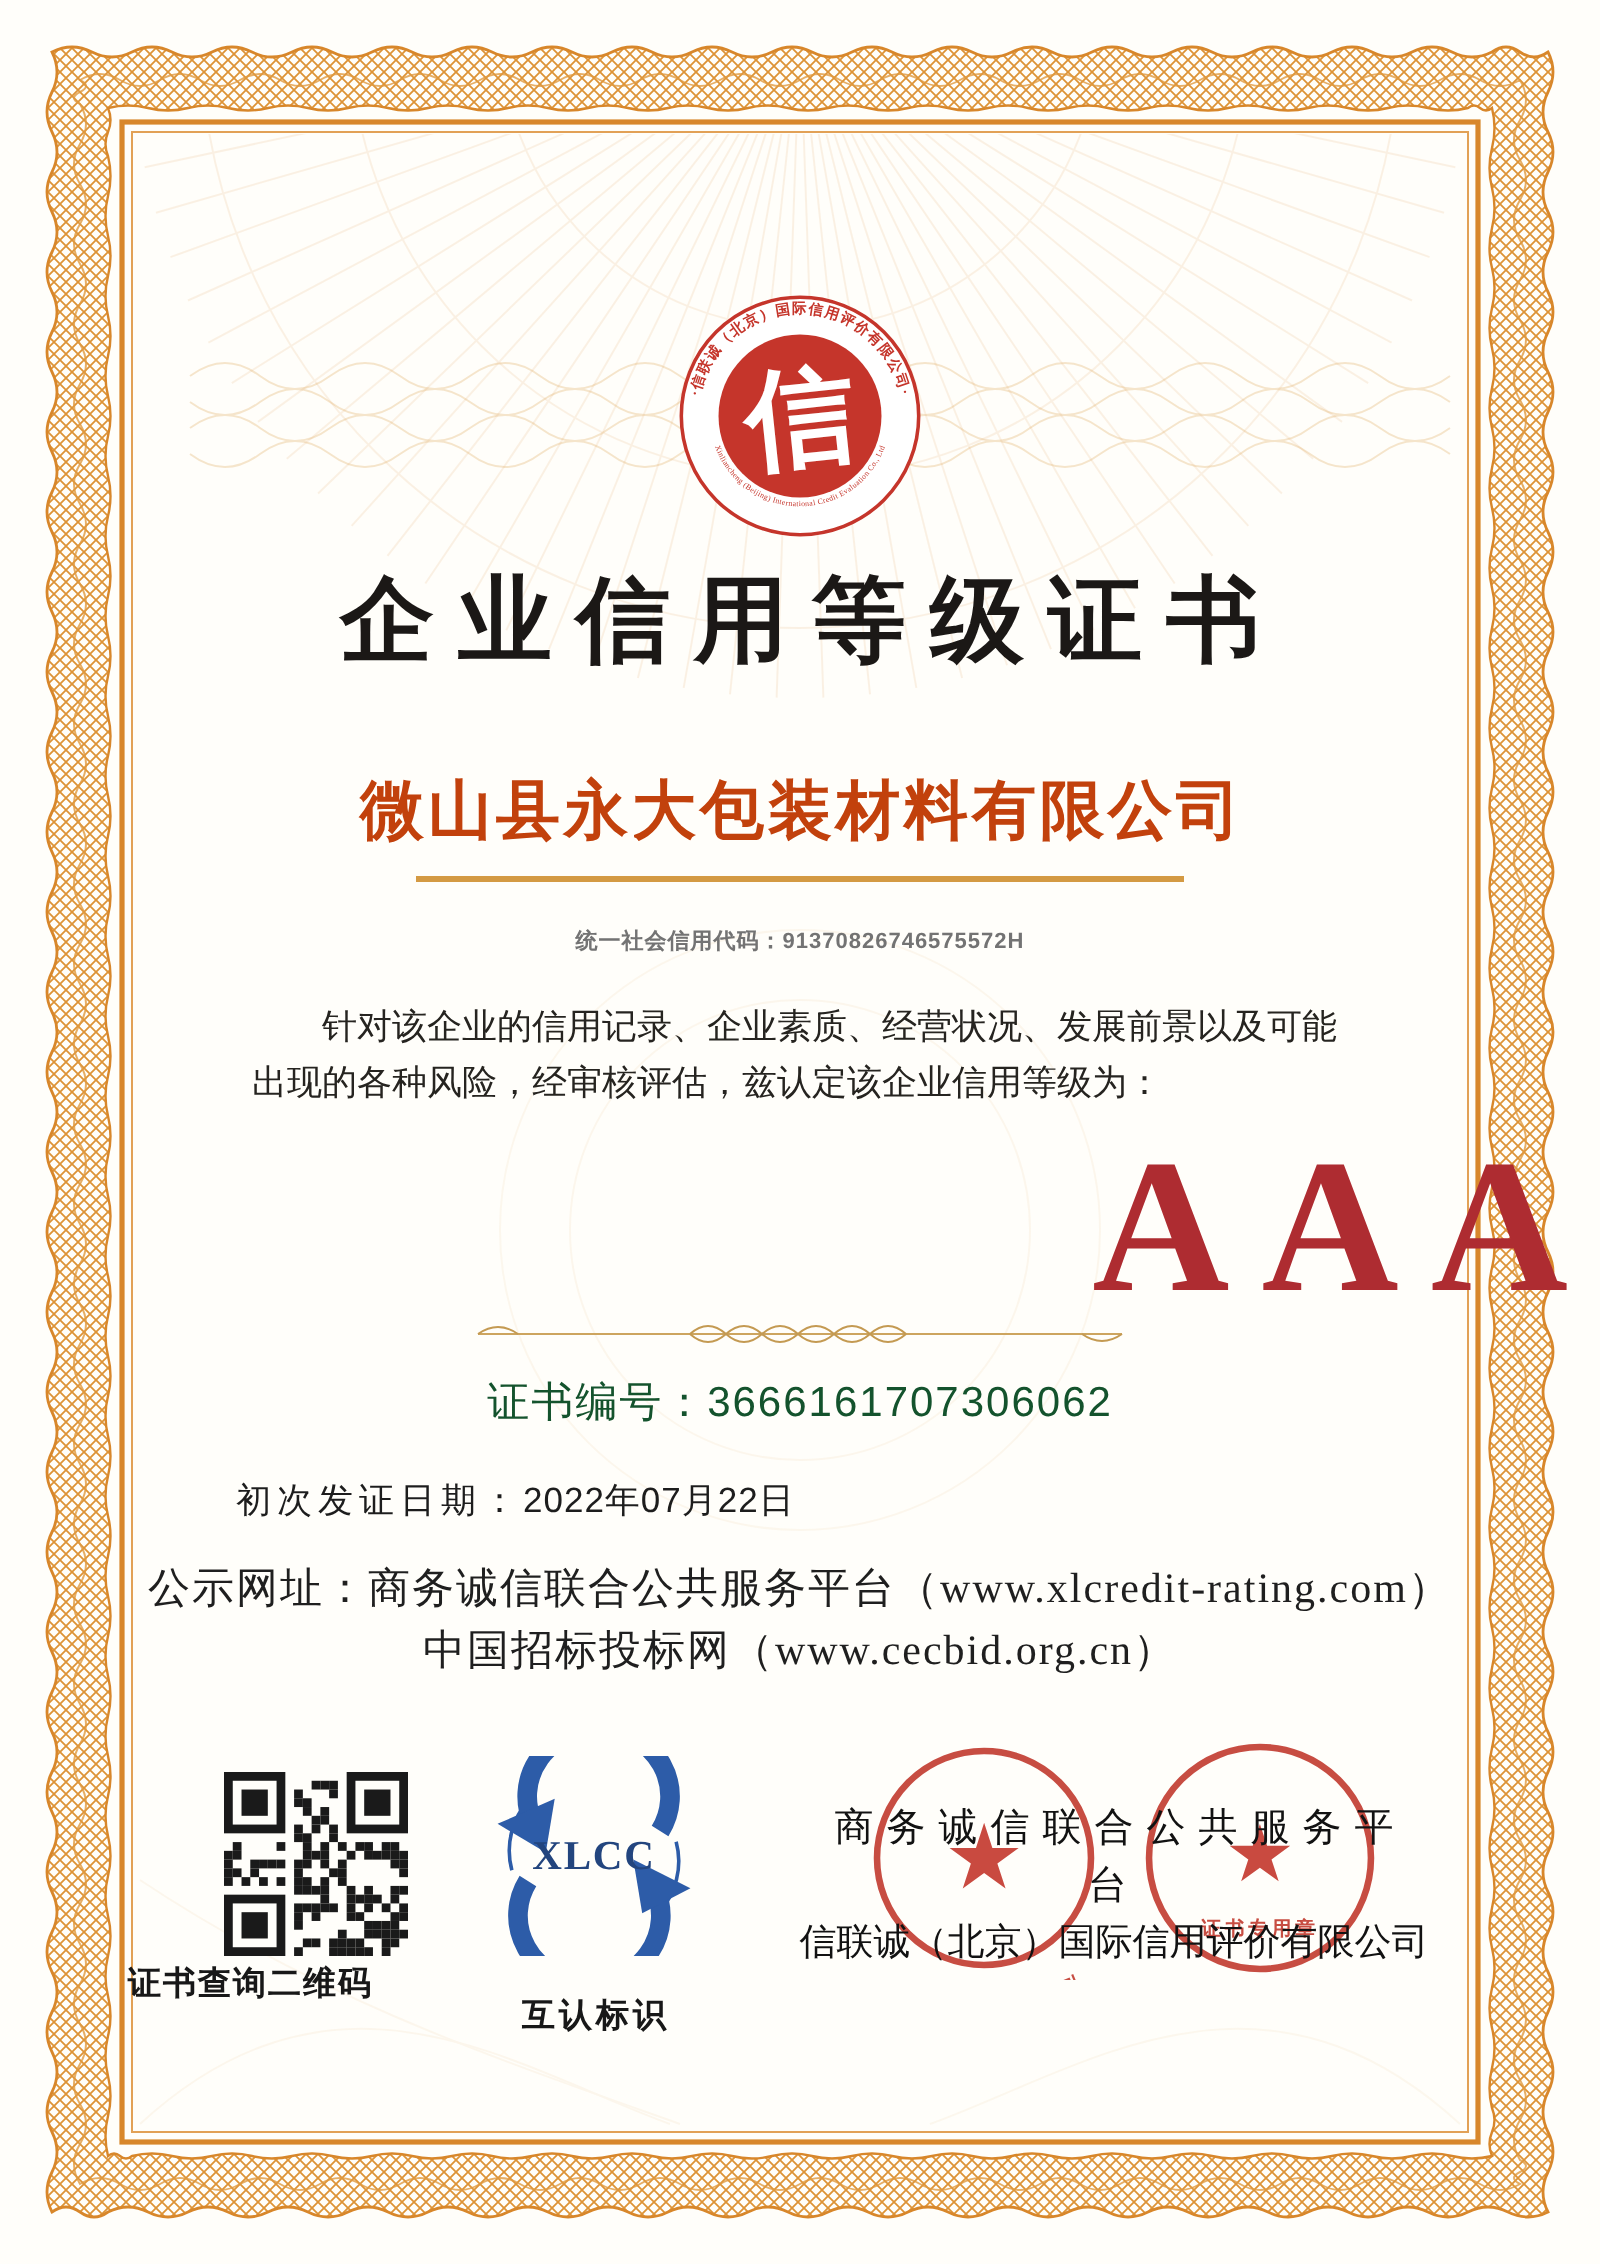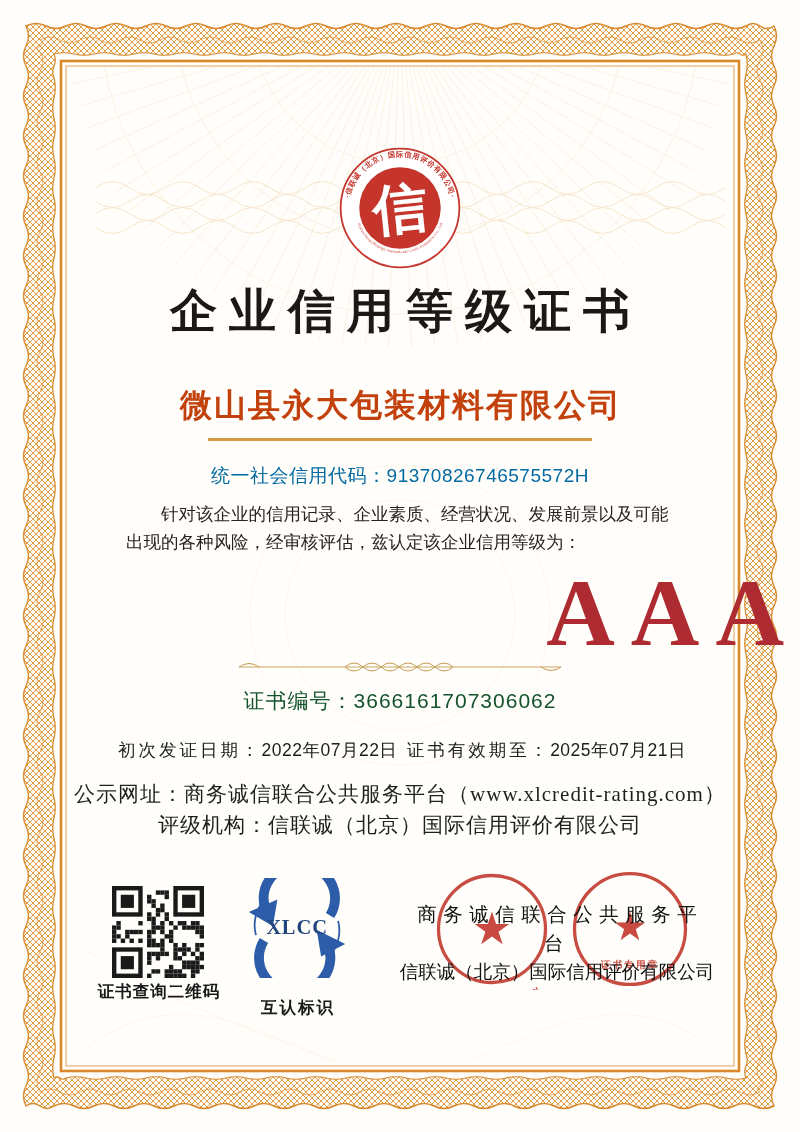--- a/index.html
+++ b/index.html
@@ -6,35 +6,35 @@
   .page{position:relative;width:800px;height:1132px;background:#fffefa;overflow:hidden;
         font-family:"Liberation Serif","DejaVu Serif",serif;}
   #deco{position:absolute;left:0;top:0;}
   .abs{position:absolute;}
   .ctr{left:0;right:0;text-align:center;}
   .logo-svg{position:absolute;left:338px;top:146px;}
   .title{top:282px;font-size:47px;line-height:58px;font-weight:700;letter-spacing:12px;text-indent:12px;color:#1b1816;}
   .company{top:385px;font-size:32px;line-height:40px;font-weight:700;letter-spacing:2px;text-indent:2px;color:#c2410c;
            font-family:"Liberation Sans","DejaVu Sans",sans-serif;}
   .underline{top:438px;left:208px;width:384px;height:3px;background:#D49A43;}
-  .code{top:463px;font-size:19px;color:#0369a1;letter-spacing:.5px;
-        font-family:"Liberation Sans","DejaVu Sans",sans-serif;}
+  .code{top:463px;font-size:11px;color:#737373;letter-spacing:.5px;
+        font-family:"Liberation Sans","DejaVu Sans",sans-serif;font-weight:bold;}
   .para{top:502px;left:126px;width:548px;font-size:17.5px;line-height:27.5px;color:#262420;
         text-indent:2em;text-align:left;font-family:Liberation Mono, monospace;}
   .rating{top:566px;font-size:95px;line-height:95px;font-weight:700;letter-spacing:16px;text-indent:16px;color:#AE2C31;text-align:right;}
   .flourish{top:658px;left:233px;}
   .certno{top:687px;font-size:21px;letter-spacing:1px;color:#14532d;
           font-family:"Liberation Sans","DejaVu Sans",sans-serif;}
   .dates{top:738px;left:118px;right:114px;display:flex;justify-content:space-between;
          font-size:17.5px;color:#1d1d1d;align-items:center;}
   .dates .lbl{letter-spacing:3px;}
   .dates .val{font-family:"Liberation Sans","DejaVu Sans",sans-serif;letter-spacing:.5px;}
   .links{top:779px;font-size:21px;line-height:30.5px;letter-spacing:1px;color:#1f1f1f;}
   .qr-svg{position:absolute;left:112px;top:886px;}
-  .qr-label{top:981px;left:64px;width:190px;text-align:center;font-size:16.5px;font-weight:600;letter-spacing:1px;color:#181818;}
+  .qr-label{top:981px;left:64px;width:190px;text-align:left;font-size:16.5px;font-weight:600;letter-spacing:1px;color:#181818;}
   .xlcc-svg{position:absolute;left:243px;top:878px;}
   .xlcc-label{top:981px;left:244px;width:108px;text-align:center;font-size:16.5px;font-weight:600;letter-spacing:2px;color:#181818;margin-top:16px;}
   .seal{position:absolute;opacity:.9;}
   .orgtext{top:900px;left:398px;width:318px;text-align:center;color:#121212;}
   .orgtext .l1{font-size:19.5px;letter-spacing:6.5px;text-indent:6.5px;line-height:29px;}
   .orgtext .l2{font-size:18.5px;letter-spacing:0;line-height:29px;}
 </style>
 </head>
 <body>
 
@@ -145,28 +145,25 @@
     <path d="M112,9 q9,-8 18,0 t18,0 t18,0 t18,0 t18,0 t18,0" stroke="#C49A52" stroke-width="1" fill="none"></path>
     <path d="M112,9 q9,8 18,0 t18,0 t18,0 t18,0 t18,0 t18,0" stroke="#C49A52" stroke-width="1" fill="none"></path>
   </svg>
 
   <div class="abs ctr certno">证书编号：3666161707306062</div>
 
   <div class="abs dates">
     <span>
       <span class="lbl">初次发证日期：</span><span class="val">2022年07月22日</span>
     </span>
-    <span>
-      <span class="lbl">证书有效期至：</span><span class="val">2025年07月21日</span>
-    </span>
   </div>
 
   <div class="abs ctr links">
     <div>公示网址：商务诚信联合公共服务平台（www.xlcredit-rating.com）</div>
-    <div>评级机构：信联诚（北京）国际信用评价有限公司</div>
+    <div>中国招标投标网（www.cecbid.org.cn）</div>
   </div>
 
   <svg class="qr-svg" viewBox="0 0 189 189" width="92" height="92">
     <g id="qr-cells">
         <rect x="0" y="0" width="63" height="63" fill="#1a1a1a"></rect>
         <rect x="9" y="9" width="45" height="45" fill="#fffefa"></rect>
         <rect x="18" y="18" width="27" height="27" fill="#1a1a1a"></rect>
         <rect x="126" y="0" width="63" height="63" fill="#1a1a1a"></rect>
         <rect x="135" y="9" width="45" height="45" fill="#fffefa"></rect>
         <rect x="144" y="18" width="27" height="27" fill="#1a1a1a"></rect>

